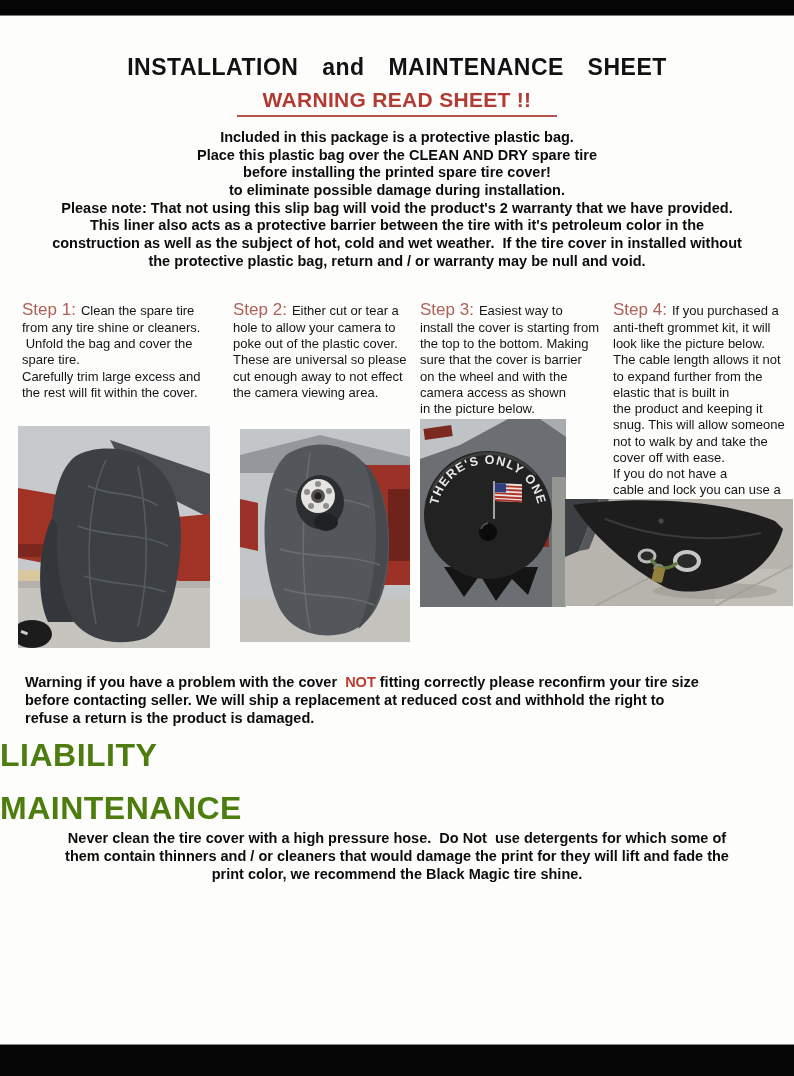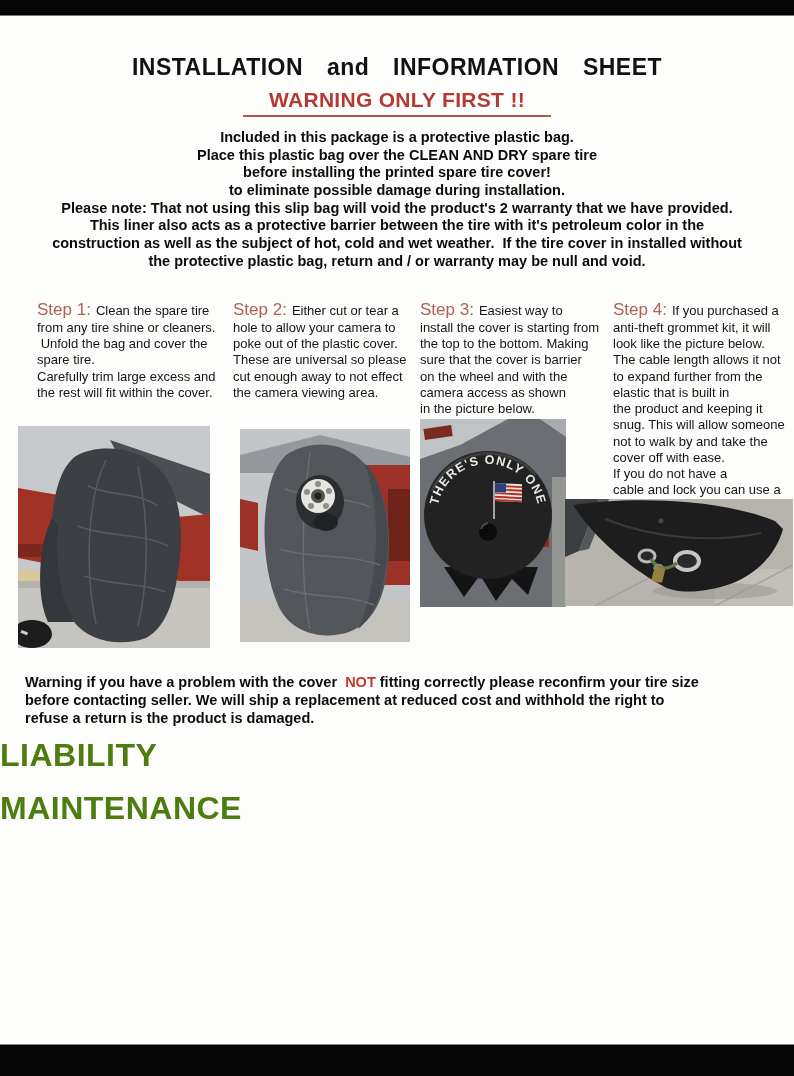--- a/index.html
+++ b/index.html
@@ -20,21 +20,21 @@
   .warn-head span {
     display:inline-block; font-size:21px; font-weight:bold; color:#b23a33;
     border-bottom:2px solid #b5544d; padding:0 26px 3px; letter-spacing:.3px;
   }
   .intro { margin-top:12px; text-align:center; font-weight:bold; font-size:14.5px; line-height:1.22; color:#0c0c0c; }
   .intro div { white-space:pre-wrap; }
   .steps-band { position:relative; height:362px; margin-top:28px; }
   .step { position:absolute; top:0; font-size:13px; line-height:1.25; color:#141414; margin:0; }
   .step .lbl { font-size:17px; color:#b06156; padding-right:5px; }
   .step .txt { white-space:pre-wrap; }
-  .s1 { left:37px;  width:198px; }
+  .s1 { left:22px;  width:198px; }
   .s2 { left:233px; width:192px; }
   .s3 { left:420px; width:192px; }
   .s4 { left:613px; width:178px; }
   .photo { position:absolute; }
   .photo svg { display:block; }
   .note {
     margin:12px 12px 0 25px; font-size:14.5px; font-weight:bold;
     line-height:1.25; white-space:pre-wrap; color:#0c0c0c;
   }
   .note .not { color:#c13a2d; }
@@ -47,24 +47,24 @@
     text-align:center; font-weight:bold; font-size:14.5px; line-height:1.25;
     white-space:pre-wrap; margin:2px 0 0 0; color:#0c0c0c;
   }
   .para.law { margin-top:14px; }
 </style>
 </head>
 <body>
 
 <div class="page">
 
-  <div class="title">INSTALLATION  and  INFORMATION  SHEET</div>
+  <div class="title">INSTALLATION  and  MAINTENANCE  SHEET</div>
 
   <div class="warn-head">
-    <span>WARNING ONLY FIRST !!</span>
+    <span>WARNING READ SHEET !!</span>
   </div>
 
   <div class="intro">
     <div>Included in this package is a protective plastic bag.</div>
     <div>Place this plastic bag over the CLEAN AND DRY spare tire</div>
     <div>before installing the printed spare tire cover!</div>
     <div>to eliminate possible damage during installation.</div>
     <div>Please note: That not using this slip bag will void the product's 2 warranty that we have provided.</div>
     <div>This liner also acts as a protective barrier between the tire with it's petroleum color in the</div>
     <div>construction as well as the subject of hot, cold and wet weather.  If the tire cover in installed without</div>
@@ -218,14 +218,17 @@
 
   </div>
 
   <div class="note"><span>Warning if you have a problem with the cover  </span><span class="not">NOT</span><span> fitting correctly please reconfirm your tire size
 before contacting seller. We will ship a replacement at reduced cost and withhold the right to
 refuse a return is the product is damaged.</span></div>
 
   <div class="sec-head">LIABILITY</div>
 
   <div class="sec-head maint">MAINTENANCE</div>
+  <div class="para">Never clean the tire cover with a high pressure hose.  Do Not  use detergents for which some of
+them contain thinners and / or cleaners that would damage the print for they will lift and fade the
+print color, we recommend the Black Magic tire shine.</div>
 
 </div>
 
 </body></html>

